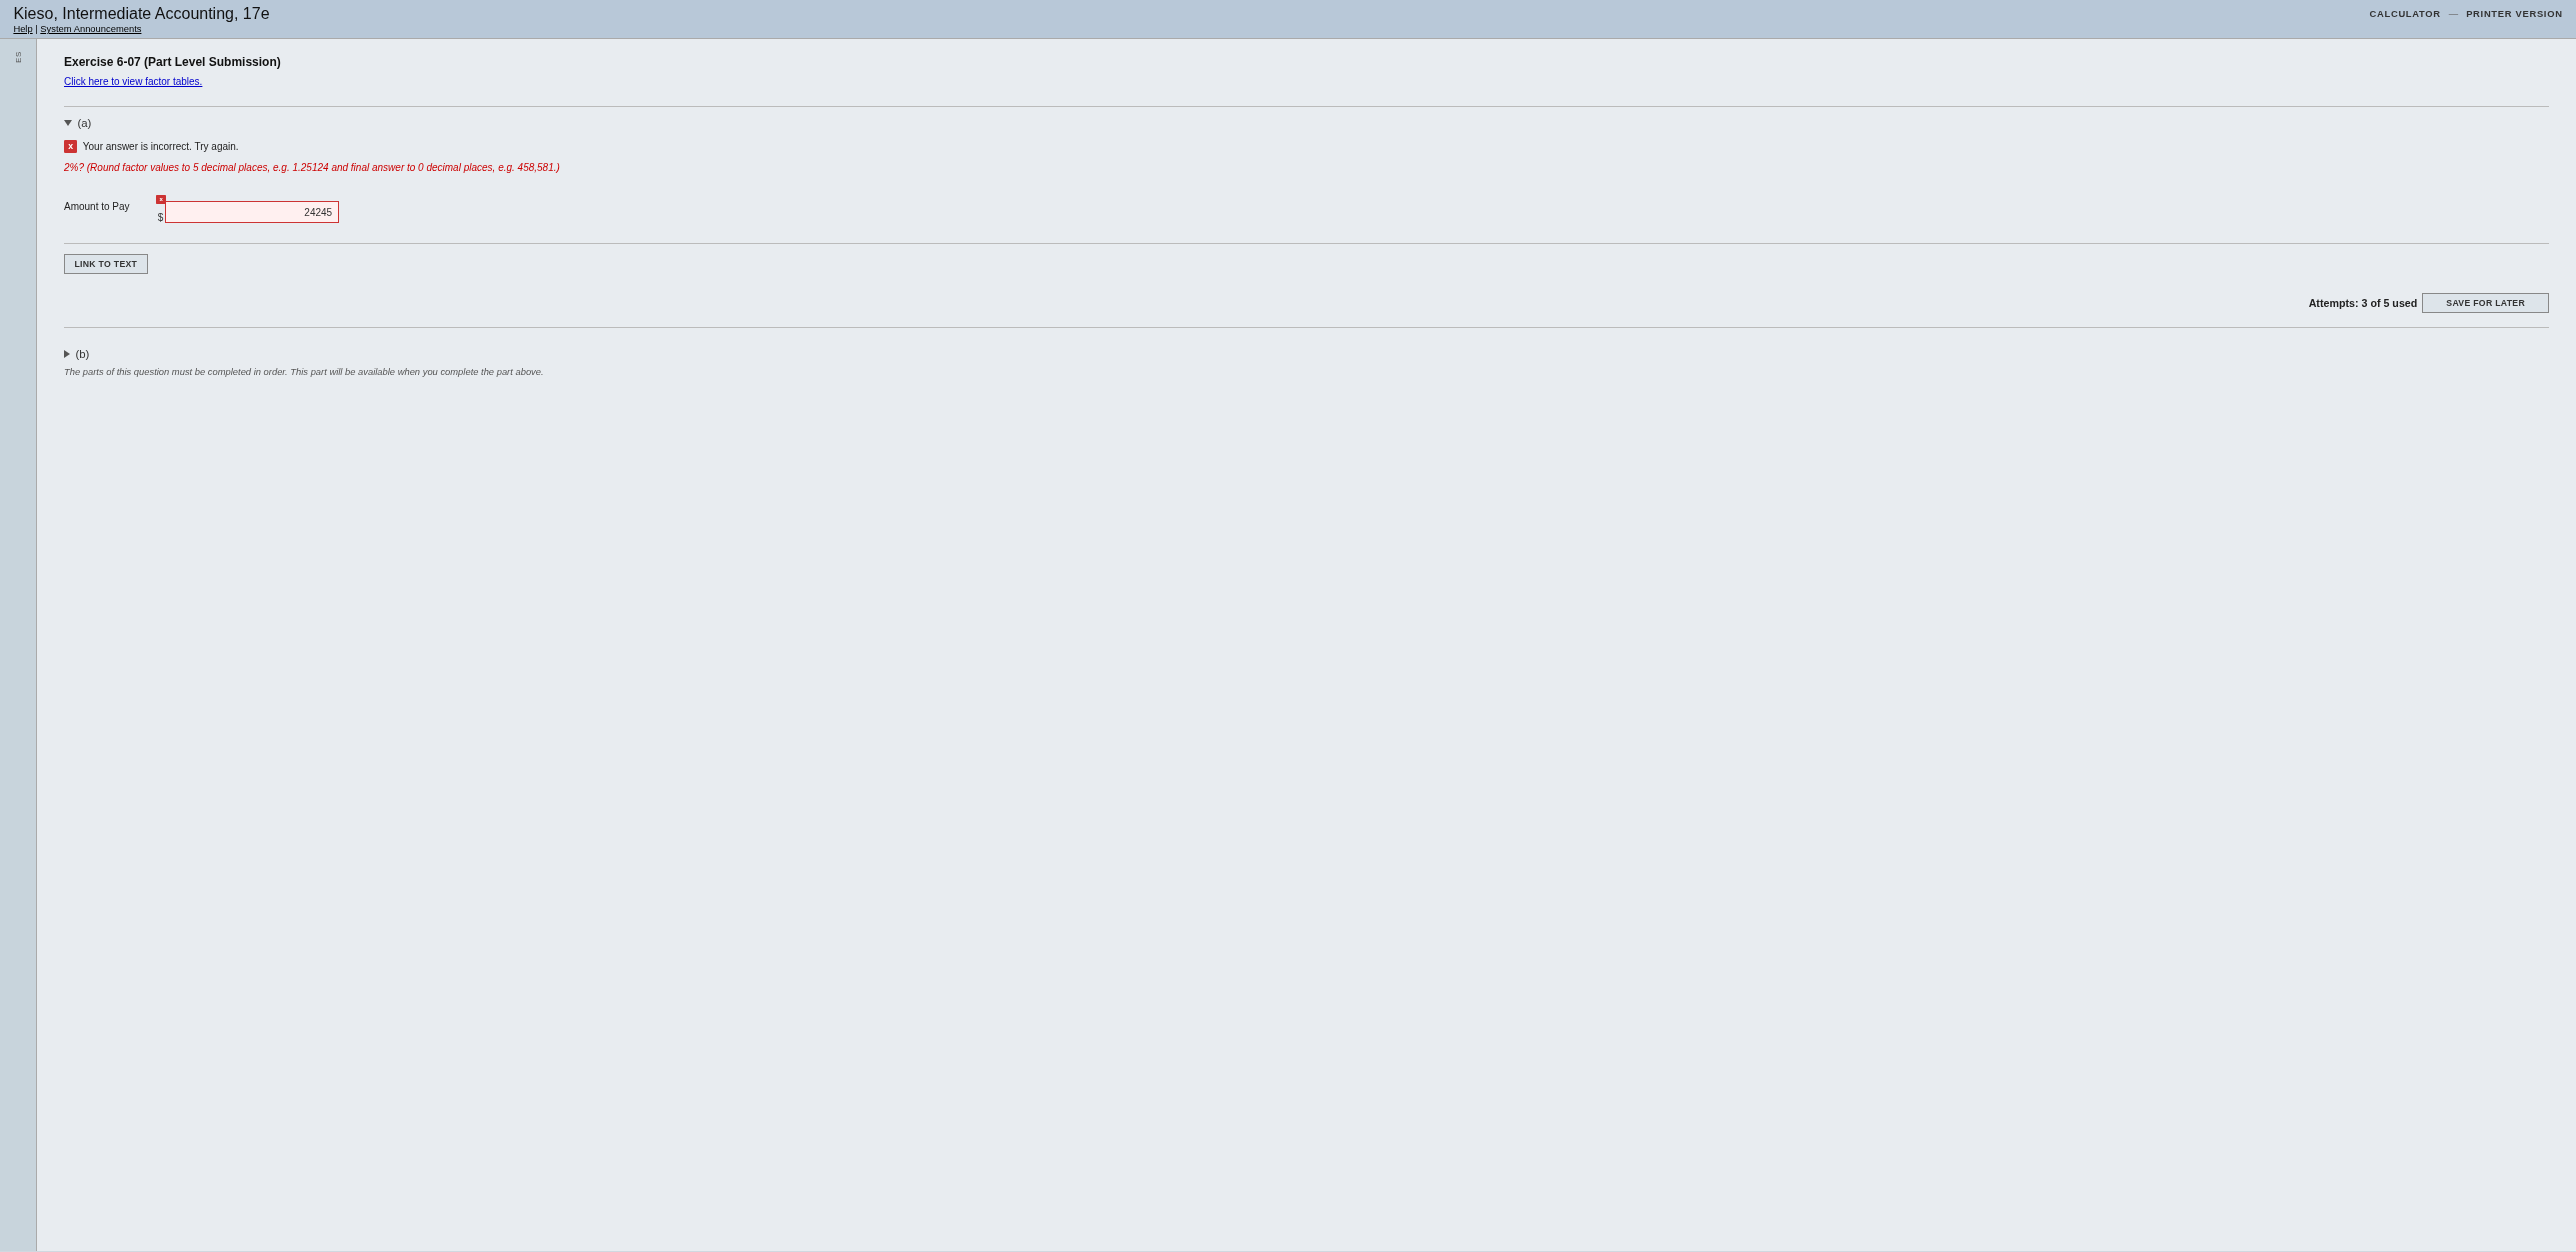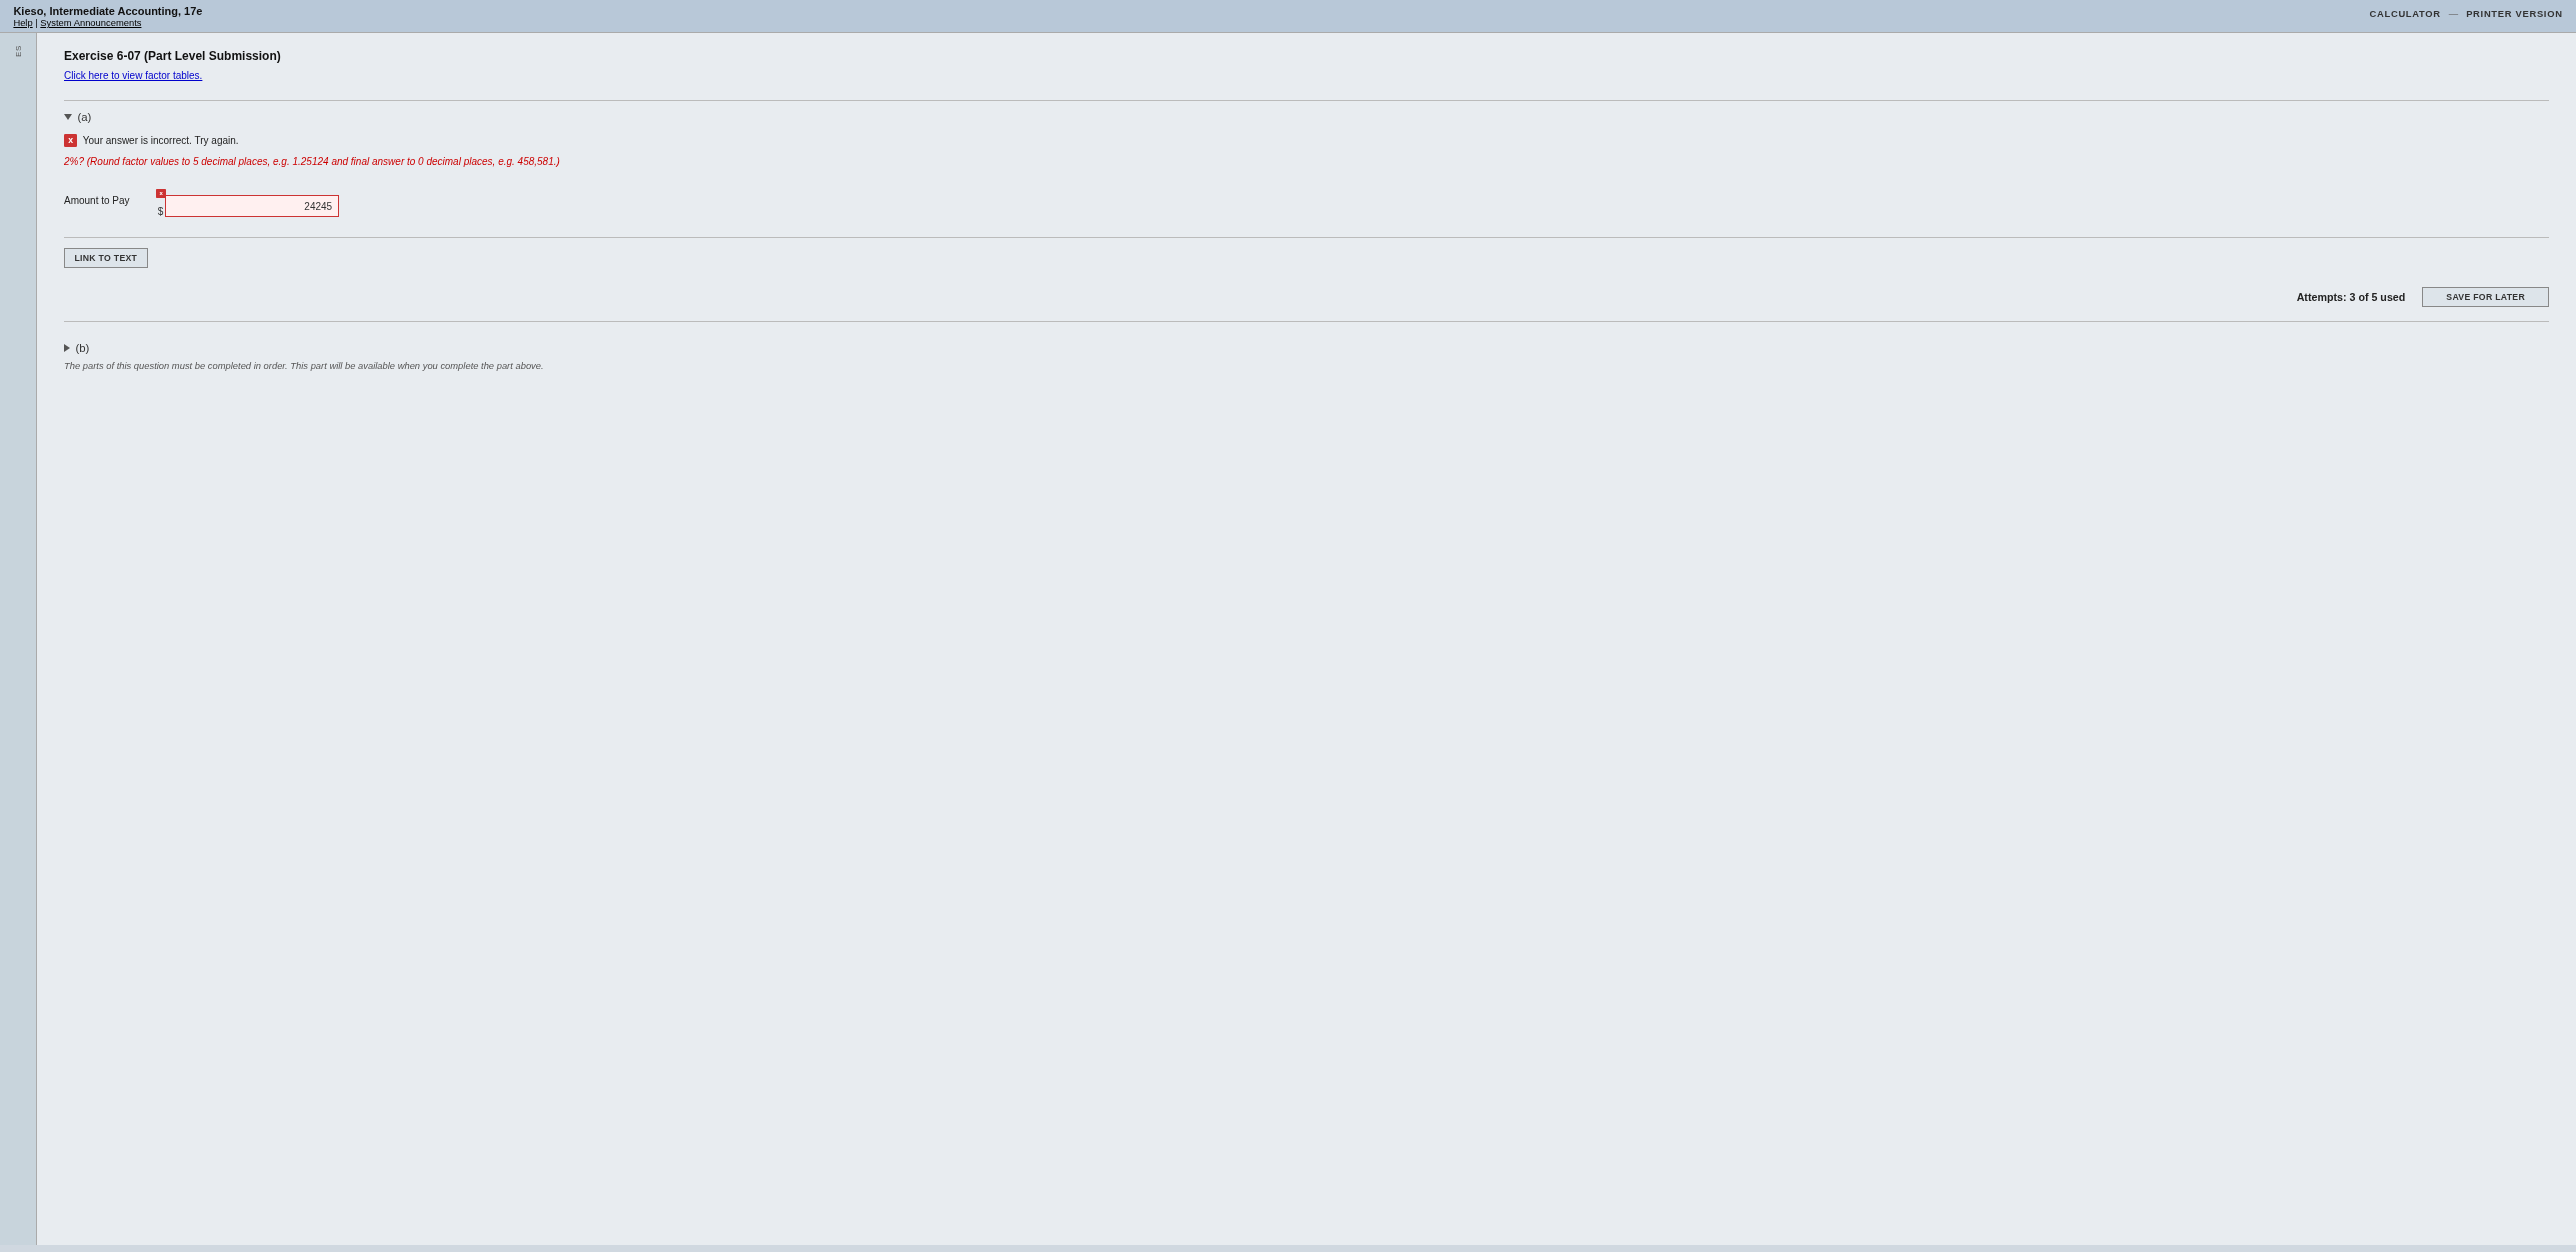--- a/index.html
+++ b/index.html
@@ -25,22 +25,22 @@
       align-items: flex-start;
       justify-content: space-between;
     }
 
     .top-bar-left {
       display: flex;
       flex-direction: column;
     }
 
     .top-bar-title {
-      font-size: 11px;
-      font-weight: bold;
+      font-size: 16px;
+      font-weight: normal;
       color: #111;
     }
 
     .top-bar-links {
       font-size: 9.4px;
       color: #000;
     }
 
     .top-bar-links a {
       color: #000;
@@ -261,21 +261,21 @@
       padding: 4px 9.4px;
       cursor: pointer;
       margin-bottom: 13px;
       text-transform: uppercase;
     }
 
     .attempts-row {
       display: flex;
       justify-content: flex-end;
       align-items: center;
-      gap: 17px;
+      gap: 5px;
       margin-top: 6.7px;
       padding-bottom: 13.4px;
       border-bottom: 0.7px solid #bbb;
     }
 
     .attempts-text {
       font-size: 10.7px;
       font-weight: bold;
       color: #222;
     }

